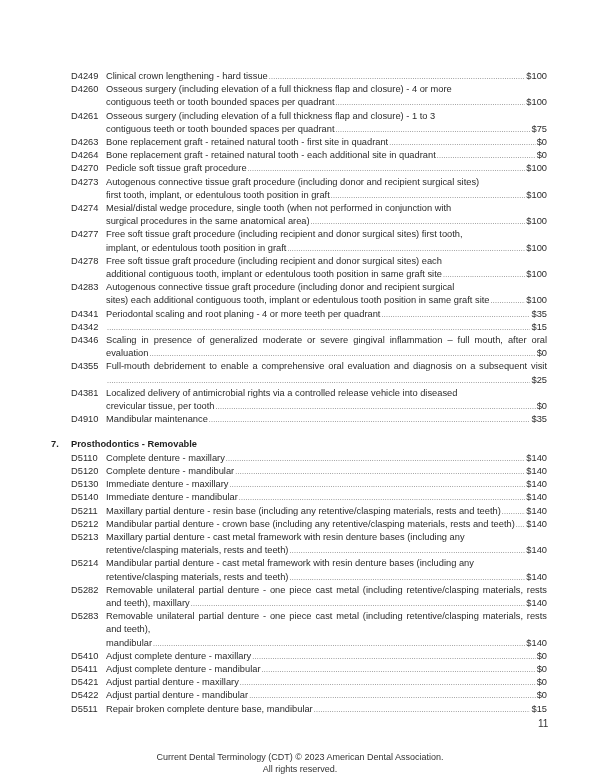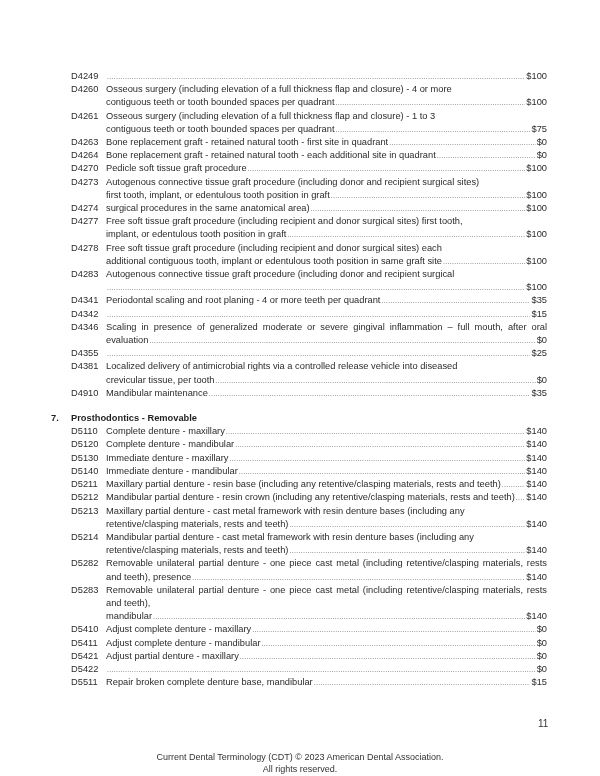--- a/index.html
+++ b/index.html
@@ -21,20 +21,21 @@
 </style>
 </head>
 <body>
 
 <div class="page">
   <div id="list">
       <div class="entry">
         <div class="code">D4249</div>
         <div class="body">
           <div class="line">
+            <span class="txt">Clinical crown lengthening - hard tissue</span>
             <span class="dots"></span>
             <span class="fee">$100</span>
           </div>
         </div>
       </div>
       <div class="entry">
         <div class="code">D4260</div>
         <div class="body">
           <div class="line">
             <span class="txt">Osseous surgery (including elevation of a full thickness flap and closure) - 4 or more</span>
@@ -99,20 +100,23 @@
             <span class="txt">first tooth, implant, or edentulous tooth position in graft</span>
             <span class="dots"></span>
             <span class="fee">$100</span>
           </div>
         </div>
       </div>
       <div class="entry">
         <div class="code">D4274</div>
         <div class="body">
           <div class="line">
+            <span class="txt">Mesial/distal wedge procedure, single tooth (when not performed in conjunction with</span>
+          </div>
+          <div class="line">
             <span class="txt">surgical procedures in the same anatomical area)</span>
             <span class="dots"></span>
             <span class="fee">$100</span>
           </div>
         </div>
       </div>
       <div class="entry">
         <div class="code">D4277</div>
         <div class="body">
           <div class="line">
@@ -138,20 +142,21 @@
           </div>
         </div>
       </div>
       <div class="entry">
         <div class="code">D4283</div>
         <div class="body">
           <div class="line">
             <span class="txt">Autogenous connective tissue graft procedure (including donor and recipient surgical</span>
           </div>
           <div class="line">
+            <span class="txt">sites) each additional contiguous tooth, implant or edentulous tooth position in same graft site</span>
             <span class="dots"></span>
             <span class="fee">$100</span>
           </div>
         </div>
       </div>
       <div class="entry">
         <div class="code">D4341</div>
         <div class="body">
           <div class="line">
             <span class="txt">Periodontal scaling and root planing - 4 or more teeth per quadrant</span>
@@ -178,20 +183,23 @@
           <div class="line">
             <span class="txt">evaluation</span>
             <span class="dots"></span>
             <span class="fee">$0</span>
           </div>
         </div>
       </div>
       <div class="entry">
         <div class="code">D4355</div>
         <div class="body">
+          <div class="line just">
+            <span class="txt">Full-mouth debridement to enable a comprehensive oral evaluation and diagnosis on a subsequent visit</span>
+          </div>
           <div class="line">
             <span class="txt"></span>
             <span class="dots"></span>
             <span class="fee">$25</span>
           </div>
         </div>
       </div>
       <div class="entry">
         <div class="code">D4381</div>
         <div class="body">
@@ -267,21 +275,21 @@
             <span class="txt">Maxillary partial denture - resin base (including any retentive/clasping materials, rests and teeth)</span>
             <span class="dots"></span>
             <span class="fee">$140</span>
           </div>
         </div>
       </div>
       <div class="entry">
         <div class="code">D5212</div>
         <div class="body">
           <div class="line">
-            <span class="txt">Mandibular partial denture - resin crown (including any retentive/clasping materials, rests and teeth)</span>
+            <span class="txt">Mandibular partial denture - crown base (including any retentive/clasping materials, rests and teeth)</span>
             <span class="dots"></span>
             <span class="fee">$140</span>
           </div>
         </div>
       </div>
       <div class="entry">
         <div class="code">D5213</div>
         <div class="body">
           <div class="line">
             <span class="txt">Maxillary partial denture - cast metal framework with resin denture bases (including any</span>
@@ -306,21 +314,21 @@
           </div>
         </div>
       </div>
       <div class="entry">
         <div class="code">D5282</div>
         <div class="body">
           <div class="line just">
             <span class="txt">Removable unilateral partial denture - one piece cast metal (including retentive/clasping materials, rests</span>
           </div>
           <div class="line">
-            <span class="txt">and teeth), presence</span>
+            <span class="txt">and teeth), maxillary</span>
             <span class="dots"></span>
             <span class="fee">$140</span>
           </div>
         </div>
       </div>
       <div class="entry">
         <div class="code">D5283</div>
         <div class="body">
           <div class="line just">
             <span class="txt">Removable unilateral partial denture - one piece cast metal (including retentive/clasping materials, rests</span>
@@ -362,20 +370,21 @@
             <span class="txt">Adjust partial denture - maxillary</span>
             <span class="dots"></span>
             <span class="fee">$0</span>
           </div>
         </div>
       </div>
       <div class="entry">
         <div class="code">D5422</div>
         <div class="body">
           <div class="line">
+            <span class="txt">Adjust partial denture - mandibular</span>
             <span class="dots"></span>
             <span class="fee">$0</span>
           </div>
         </div>
       </div>
       <div class="entry">
         <div class="code">D5511</div>
         <div class="body">
           <div class="line">
             <span class="txt">Repair broken complete denture base, mandibular</span>

